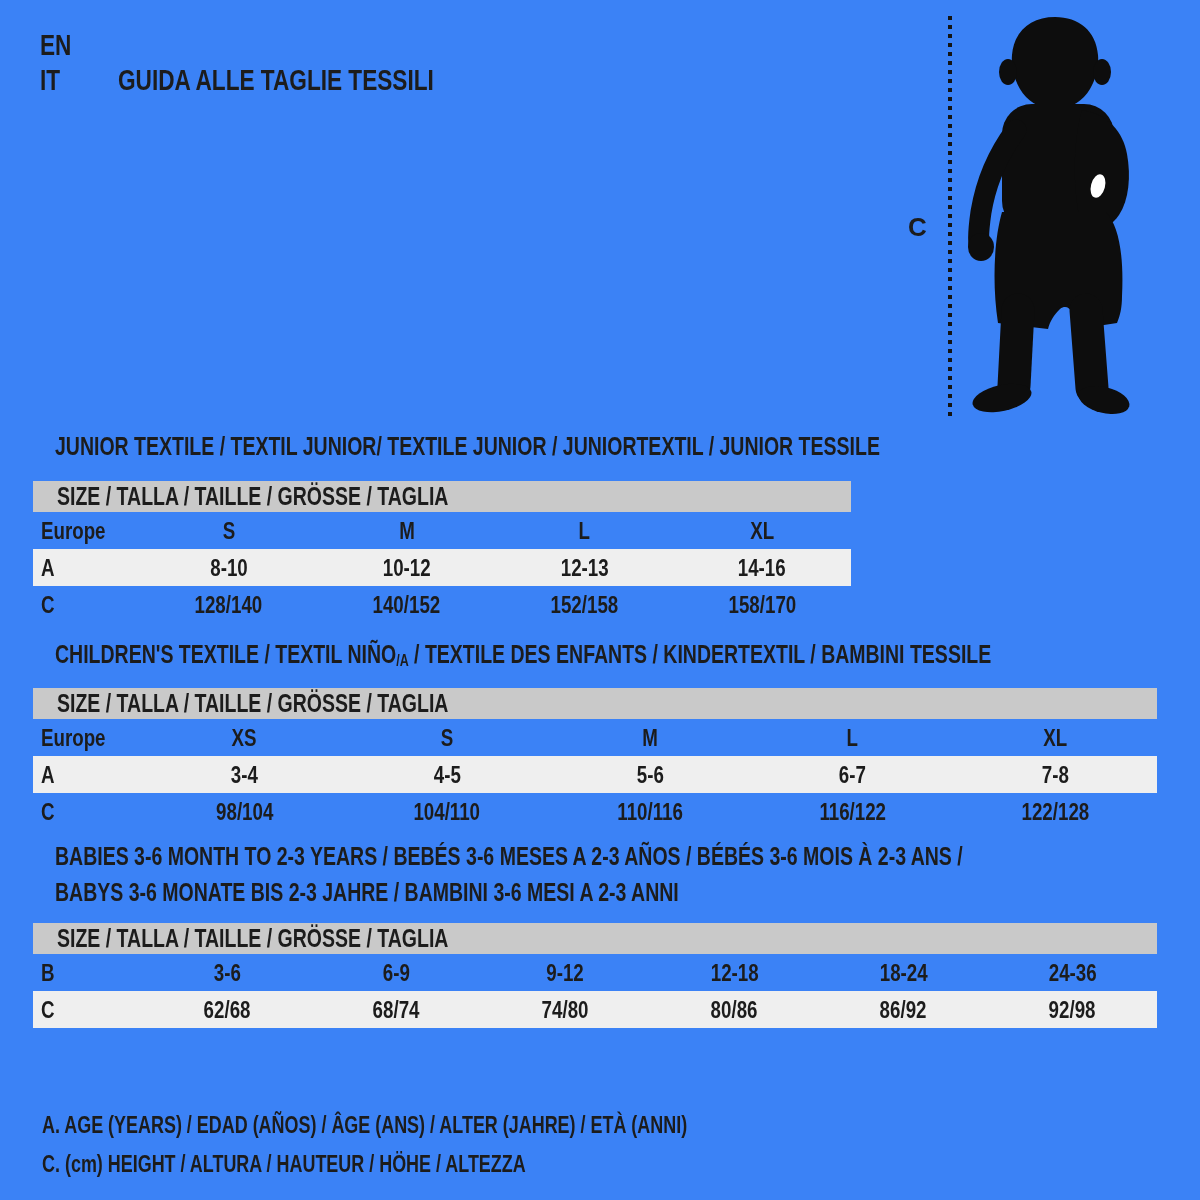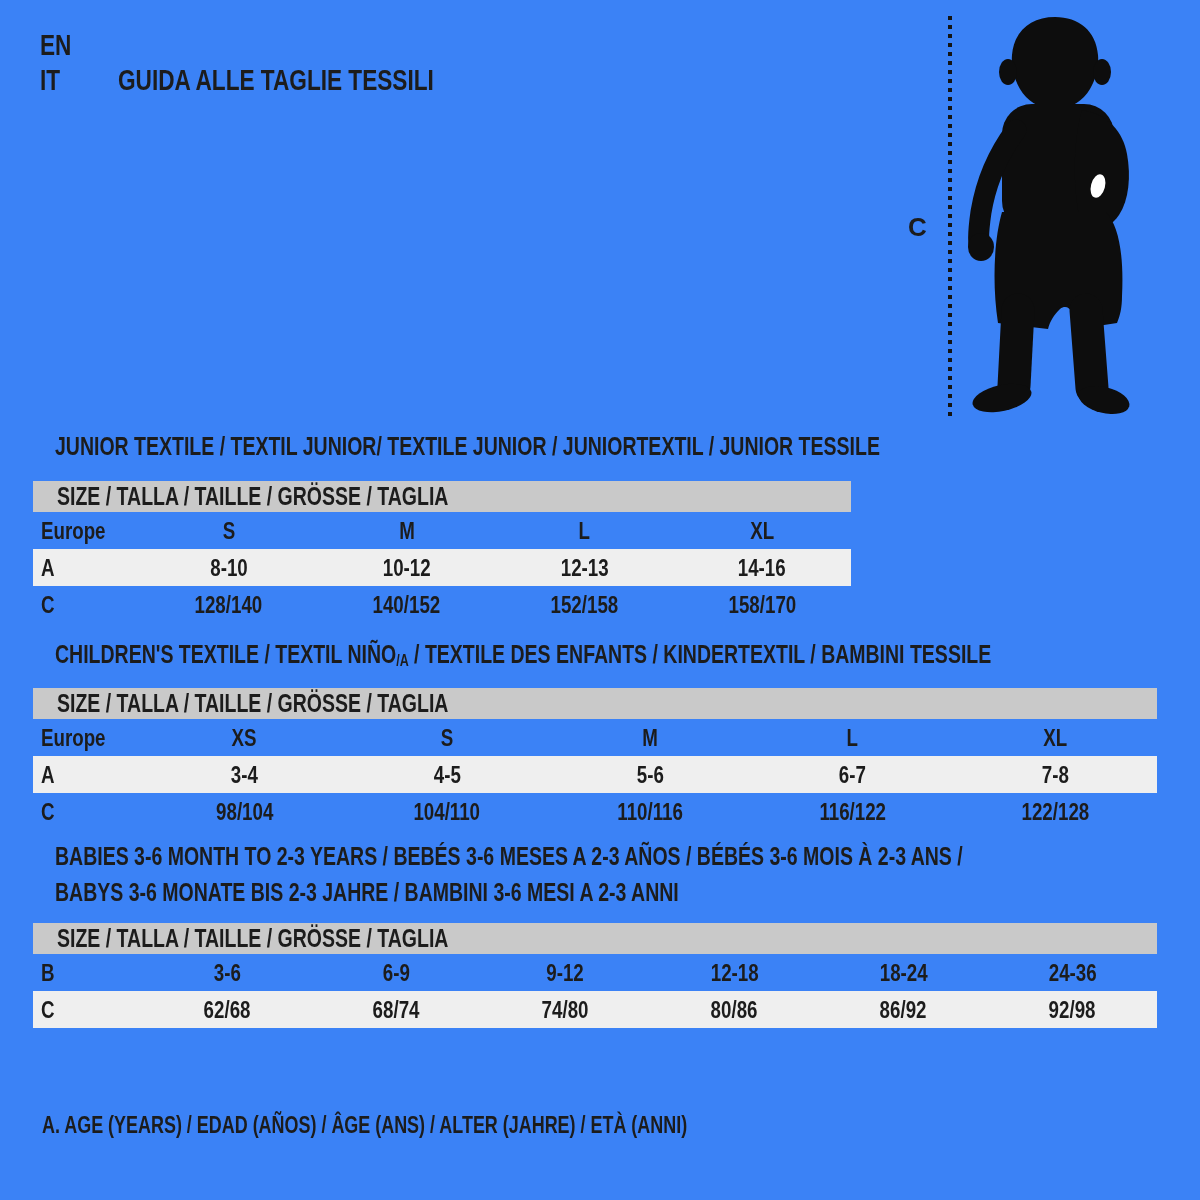--- a/index.html
+++ b/index.html
@@ -175,15 +175,18 @@
           <div class="value-cell"><span class="ct cc">86/92</span></div>
           <div class="value-cell"><span class="ct cc">92/98</span></div>
         </div>
       </div>
     </div>
 
   <div class="legend">
       <div class="legend-line">
         <span class="ct cl">A. AGE (YEARS) / EDAD (AÑOS) / ÂGE (ANS) / ALTER (JAHRE) / ETÀ (ANNI)</span>
       </div>
+      <div class="legend-line">
+        <span class="ct cl">C. (cm) HEIGHT / ALTURA / HAUTEUR / HÖHE / ALTEZZA</span>
+      </div>
     </div>
 
 </div>
 
 </body></html>

